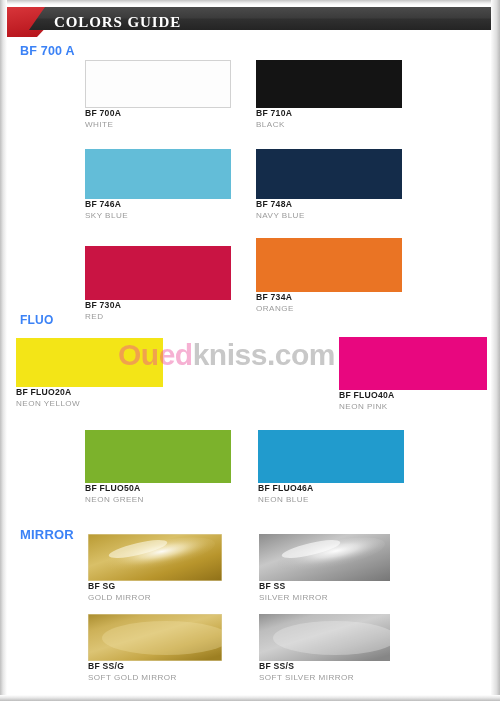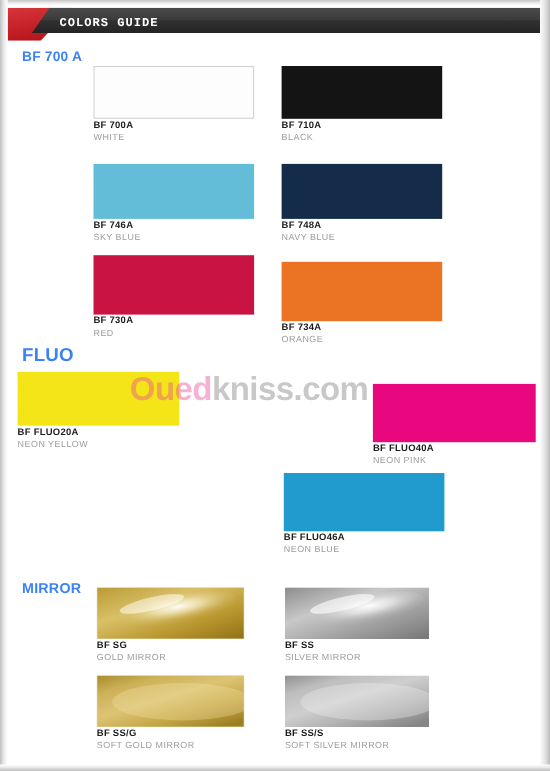--- a/index.html
+++ b/index.html
@@ -44,24 +44,24 @@
     left: 7px; top: 7px;
     width: 484px; height: 30px;
   }
   .banner svg { display: block; }
   .banner-title {
     position: absolute;
     left: 47px; top: 7px;
     height: 17px;
     line-height: 17px;
     color: #ffffff;
-    font-size: 11px;
+    font-size: 15px;
     font-weight: bold;
     letter-spacing: 0.9px;
-    font-family: Liberation Mono, monospace;
+    font-family: Liberation Serif, serif;
     white-space: nowrap;
   }
 
   
   .section-heading {
     position: absolute;
     left: 20px;
     font-size: 12.5px;
     font-weight: bold;
     color: #3b82f6;
@@ -171,55 +171,62 @@
   </div>
 
   <div class="swatch-group" style="left:256px; top:149px; width:146px; height:50px;">
     <div class="swatch" style="background:#142c4a;"></div>
     <div class="labels">
       <div class="code">BF 748A</div>
       <div class="name">NAVY BLUE</div>
     </div>
   </div>
 
-  <div class="swatch-group" style="left:85px; top:232px; width:146px; height:54px;">
+  <div class="swatch-group" style="left:85px; top:246px; width:146px; height:54px;">
     <div class="swatch" style="background:#c91443;"></div>
     <div class="labels">
       <div class="code">BF 730A</div>
       <div class="name">RED</div>
     </div>
   </div>
 
   <div class="swatch-group" style="left:256px; top:238px; width:146px; height:54px;">
     <div class="swatch" style="background:#ea7424;"></div>
     <div class="labels">
       <div class="code">BF 734A</div>
       <div class="name">ORANGE</div>
     </div>
   </div>
 
-  <div class="section-heading" style="top:313px; font-size:17px;">FLUO</div>
+  <div class="section-heading" style="top:313px; font-size:12px;">FLUO</div>
 
   <div class="swatch-group" style="left:16px; top:338px; width:147px; height:49px;">
     <div class="swatch" style="background:#f3e517;"></div>
     <div class="labels">
       <div class="code">BF FLUO20A</div>
       <div class="name">NEON YELLOW</div>
     </div>
   </div>
 
 
-  <div class="swatch-group" style="left:339px; top:337px; width:148px; height:53px;margin-top:12px;">
+  <div class="swatch-group" style="left:339px; top:337px; width:148px; height:53px;">
     <div class="swatch" style="background:#e8077f;"></div>
     <div class="labels">
       <div class="code">BF FLUO40A</div>
       <div class="name">NEON PINK</div>
     </div>
   </div>
 
+  <div class="swatch-group" style="left:85px; top:430px; width:146px; height:53px;">
+    <div class="swatch" style="background:#7cb22c;"></div>
+    <div class="labels">
+      <div class="code">BF FLUO50A</div>
+      <div class="name">NEON GREEN</div>
+    </div>
+  </div>
 
   <div class="swatch-group" style="left:258px; top:430px; width:146px; height:53px;">
     <div class="swatch" style="background:#219bcd;"></div>
     <div class="labels">
       <div class="code">BF FLUO46A</div>
       <div class="name">NEON BLUE</div>
     </div>
   </div>
 
   <div class="section-heading" style="top:527px; font-size:13px;">MIRROR</div>

